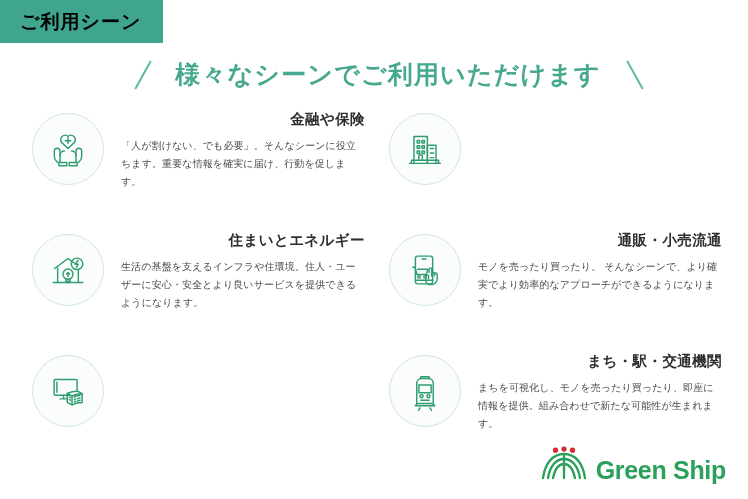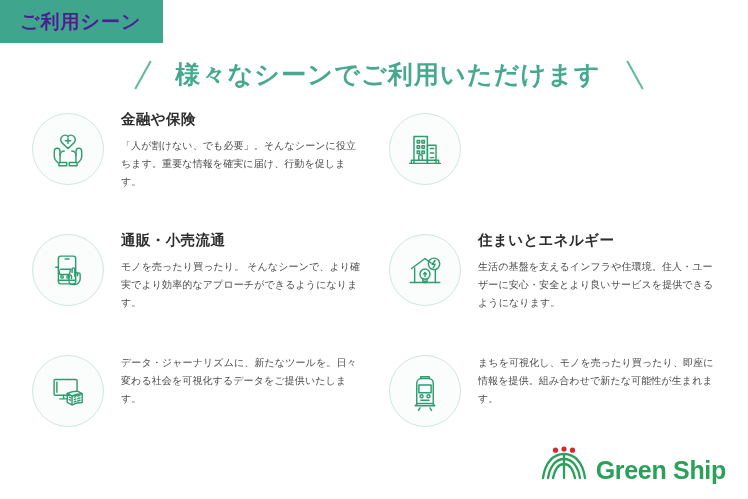--- a/index.html
+++ b/index.html
@@ -18,21 +18,21 @@
   }
 
   
   .ribbon {
     position: absolute;
     left: 0;
     top: 0;
     height: 43px;
     padding: 0 22px 0 20px;
     background: #3fa58c;
-    color: #4c1d95;
+    color: #000000;
     display: flex;
     align-items: center;
     font-size: 19px;
     font-weight: 700;
     letter-spacing: 1px;
     line-height: 1;
   }
 
   
   .headline-wrap {
@@ -115,20 +115,21 @@
     min-width: 0;
   }
 
   .card-title {
     font-size: 14.5px;
     font-weight: 700;
     color: #2d2d2d;
     line-height: 1.1;
     margin-bottom: 9px;
     letter-spacing: .4px;
+    text-align: right;
   }
 
   .card-text {
     font-size: 10px;
     color: #4a4a4a;
     line-height: 1.82;
     letter-spacing: .1px;
   }
 
   
@@ -187,20 +188,39 @@
       <svg width="46" height="46" viewBox="0 0 48 48" fill="none" stroke="#2e9c6f" stroke-width="1.5" stroke-linecap="round" stroke-linejoin="round">
         <path d="M12.5 39V11h14v28"></path>
         <path d="M26.5 39V20h9v19"></path>
         <path d="M8 39h32M9.8 39v-3.3h28.4V39"></path>
         <path d="M15.8 15.2h2.6v2.6h-2.6zM20.8 15.2h2.6v2.6h-2.6z"></path>
         <path d="M15.8 20.6h2.6v2.6h-2.6zM20.8 20.6h2.6v2.6h-2.6z"></path>
         <path d="M15.8 26h2.6v2.6h-2.6zM20.8 26h2.6v2.6h-2.6z"></path>
         <path d="M29.6 23.4h3.4M29.6 28.2h3.4M29.6 33h3.4"></path>
         <path d="M21.2 35.7v-4.1c0-.9-.7-1.6-1.6-1.6h-.5c-.9 0-1.6.7-1.6 1.6v4.1"></path>
       </svg>
+    </div>
+  </div>
+
+  <div class="card">
+    <div class="icon-circle">
+      <svg width="46" height="46" viewBox="0 0 48 48" fill="none" stroke="#2e9c6f" stroke-width="1.5" stroke-linecap="round" stroke-linejoin="round">
+        <path d="M10 22.4 24 12l6.4 4.8"></path>
+        <path d="M13.2 21.8V37M34.8 23.4V37"></path>
+        <path d="M8.6 37h30.8"></path>
+        <circle cx="33.4" cy="17.6" r="6"></circle>
+        <path d="M34.6 13.8l-3.1 4.2h3.1l-2 3.7"></path>
+        <path d="M24 33.6c3.2 0 5.2-2.4 5.2-5.3 0-2.9-2.3-5.3-5.2-5.3s-5.2 2.4-5.2 5.3c0 2.9 2 5.3 5.2 5.3z"></path>
+        <path d="M21.8 33.6v2.1h4.4v-2.1M22.6 37h2.8"></path>
+        <path d="M24 30.8v-3.2M22.5 28.2l1.5-1.5 1.5 1.5"></path>
+      </svg>
+    </div>
+    <div class="card-body">
+      <div class="card-title">住まいとエネルギー</div>
+      <div class="card-text">生活の基盤を支えるインフラや住環境。住人・ユーザーに安心・安全とより良いサービスを提供できるようになります。</div>
     </div>
   </div>
 
   <div class="card">
     <div class="icon-circle">
       <svg width="46" height="46" viewBox="0 0 48 48" fill="none" stroke="#2e9c6f" stroke-width="1.5" stroke-linecap="round" stroke-linejoin="round">
         <rect x="14" y="9.5" width="18" height="29" rx="2.4"></rect>
         <path d="M21 12.6h4"></path>
         <path d="M14 34.6h18"></path>
         <path d="M11.2 21.2h2.4l2 7.4h9.6l1.8-5.4H16.4"></path>
@@ -213,67 +233,48 @@
     </div>
     <div class="card-body">
       <div class="card-title">通販・小売流通</div>
       <div class="card-text">モノを売ったり買ったり。 そんなシーンで、より確実でより効率的なアプローチができるようになります。</div>
     </div>
   </div>
 
   <div class="card">
     <div class="icon-circle">
       <svg width="46" height="46" viewBox="0 0 48 48" fill="none" stroke="#2e9c6f" stroke-width="1.5" stroke-linecap="round" stroke-linejoin="round">
-        <path d="M10 22.4 24 12l6.4 4.8"></path>
-        <path d="M13.2 21.8V37M34.8 23.4V37"></path>
-        <path d="M8.6 37h30.8"></path>
-        <circle cx="33.4" cy="17.6" r="6"></circle>
-        <path d="M34.6 13.8l-3.1 4.2h3.1l-2 3.7"></path>
-        <path d="M24 33.6c3.2 0 5.2-2.4 5.2-5.3 0-2.9-2.3-5.3-5.2-5.3s-5.2 2.4-5.2 5.3c0 2.9 2 5.3 5.2 5.3z"></path>
-        <path d="M21.8 33.6v2.1h4.4v-2.1M22.6 37h2.8"></path>
-        <path d="M24 30.8v-3.2M22.5 28.2l1.5-1.5 1.5 1.5"></path>
-      </svg>
-    </div>
-    <div class="card-body">
-      <div class="card-title">住まいとエネルギー</div>
-      <div class="card-text">生活の基盤を支えるインフラや住環境。住人・ユーザーに安心・安全とより良いサービスを提供できるようになります。</div>
-    </div>
-  </div>
-
-  <div class="card">
-    <div class="icon-circle">
-      <svg width="46" height="46" viewBox="0 0 48 48" fill="none" stroke="#2e9c6f" stroke-width="1.5" stroke-linecap="round" stroke-linejoin="round">
         <rect x="9.5" y="12" width="24" height="16.4" rx="1.2"></rect>
         <path d="M12.4 14.8v10.6"></path>
         <path d="M19.4 28.4v3.6M15.4 32.2h8"></path>
         <path d="M23.2 26.6c3.4-1.6 7-2.4 10.6-2.4l5 2.6c-3.6 0-7.2.8-10.6 2.4l-5-2.6z" fill="#ffffff"></path>
         <path d="M23.2 26.6v9.2l5 2.6v-9.2"></path>
         <path d="M38.8 26.8V36c-3.6 0-7.2.8-10.6 2.4"></path>
         <path d="M25.4 30.4l1.2.6M25.4 33l1.2.6M30.6 30.4l1.6-.7M30.6 33l1.6-.7M34.2 29.2l2.4-.8M34.2 32l2.4-.8M30.6 35.4l1.6-.7M34.2 34.4l2.4-.8"></path>
       </svg>
     </div>
     <div class="card-body">
-      <div class="card-text">データ・ジャーナリズムに、新たなツールを。日々変わる社会を可視化するデータをご提供いたします。</div>
     </div>
   </div>
 
   <div class="card">
     <div class="icon-circle">
       <svg width="46" height="46" viewBox="0 0 48 48" fill="none" stroke="#2e9c6f" stroke-width="1.5" stroke-linecap="round" stroke-linejoin="round">
         <path d="M15.4 37V15.8c0-2.6 2.1-4.8 4.8-4.8h7.6c2.6 0 4.8 2.1 4.8 4.8V37"></path>
         <path d="M17.6 17.8h12.8v8H17.6z"></path>
         <path d="M19.6 11v-1.8h8.8V11"></path>
         <circle cx="20.4" cy="29.6" r="1.6"></circle>
         <circle cx="27.6" cy="29.6" r="1.6"></circle>
         <path d="M19.6 33.6h8.8"></path>
         <path d="M13.8 39.4h20.4M16.2 37h15.6l2.4 2.4H13.8z"></path>
         <path d="M18.8 41.6l-1.6 2.6M29.2 41.6l1.6 2.6"></path>
       </svg>
     </div>
     <div class="card-body">
+      <div class="card-title">まち・駅・交通機関</div>
       <div class="card-text">まちを可視化し、モノを売ったり買ったり、即座に情報を提供。組み合わせで新たな可能性が生まれます。</div>
     </div>
   </div>
 
 </div>
 
 <div class="logo">
   <span class="logo-mark">
     <svg width="50" height="36" viewBox="0 0 50 36" fill="none">
       <g stroke="#2aa05a" stroke-width="2.3" fill="none" stroke-linecap="round">

